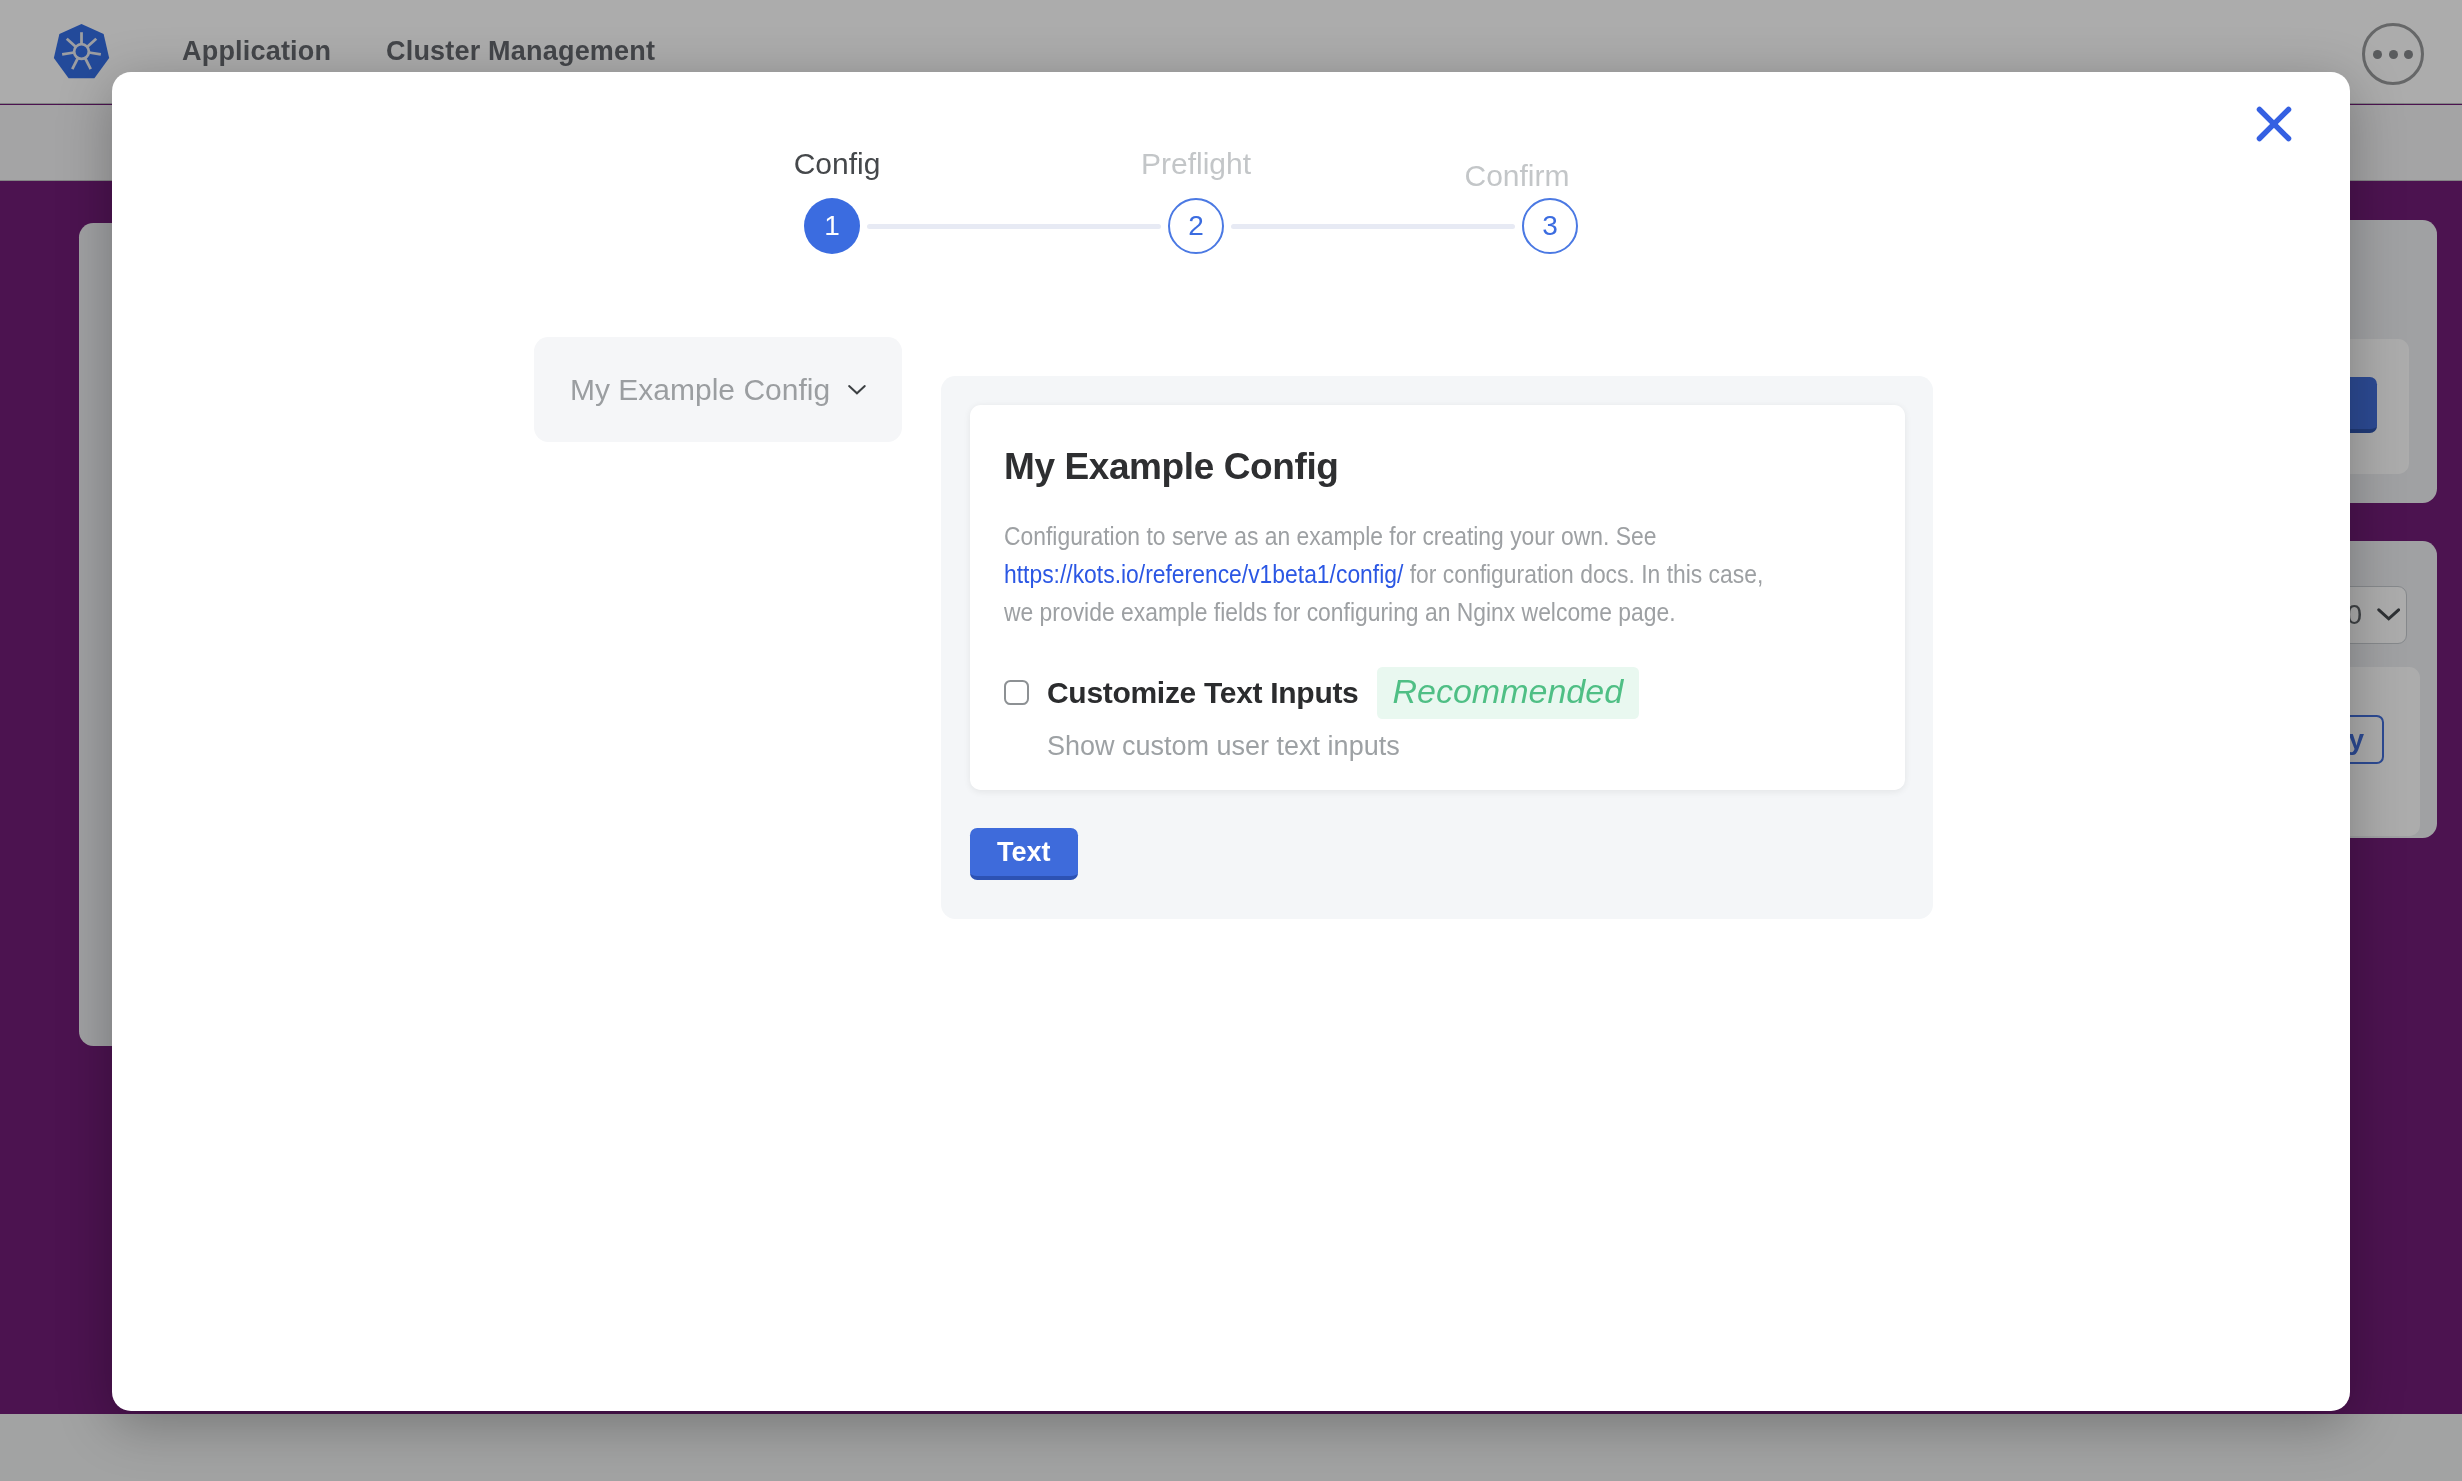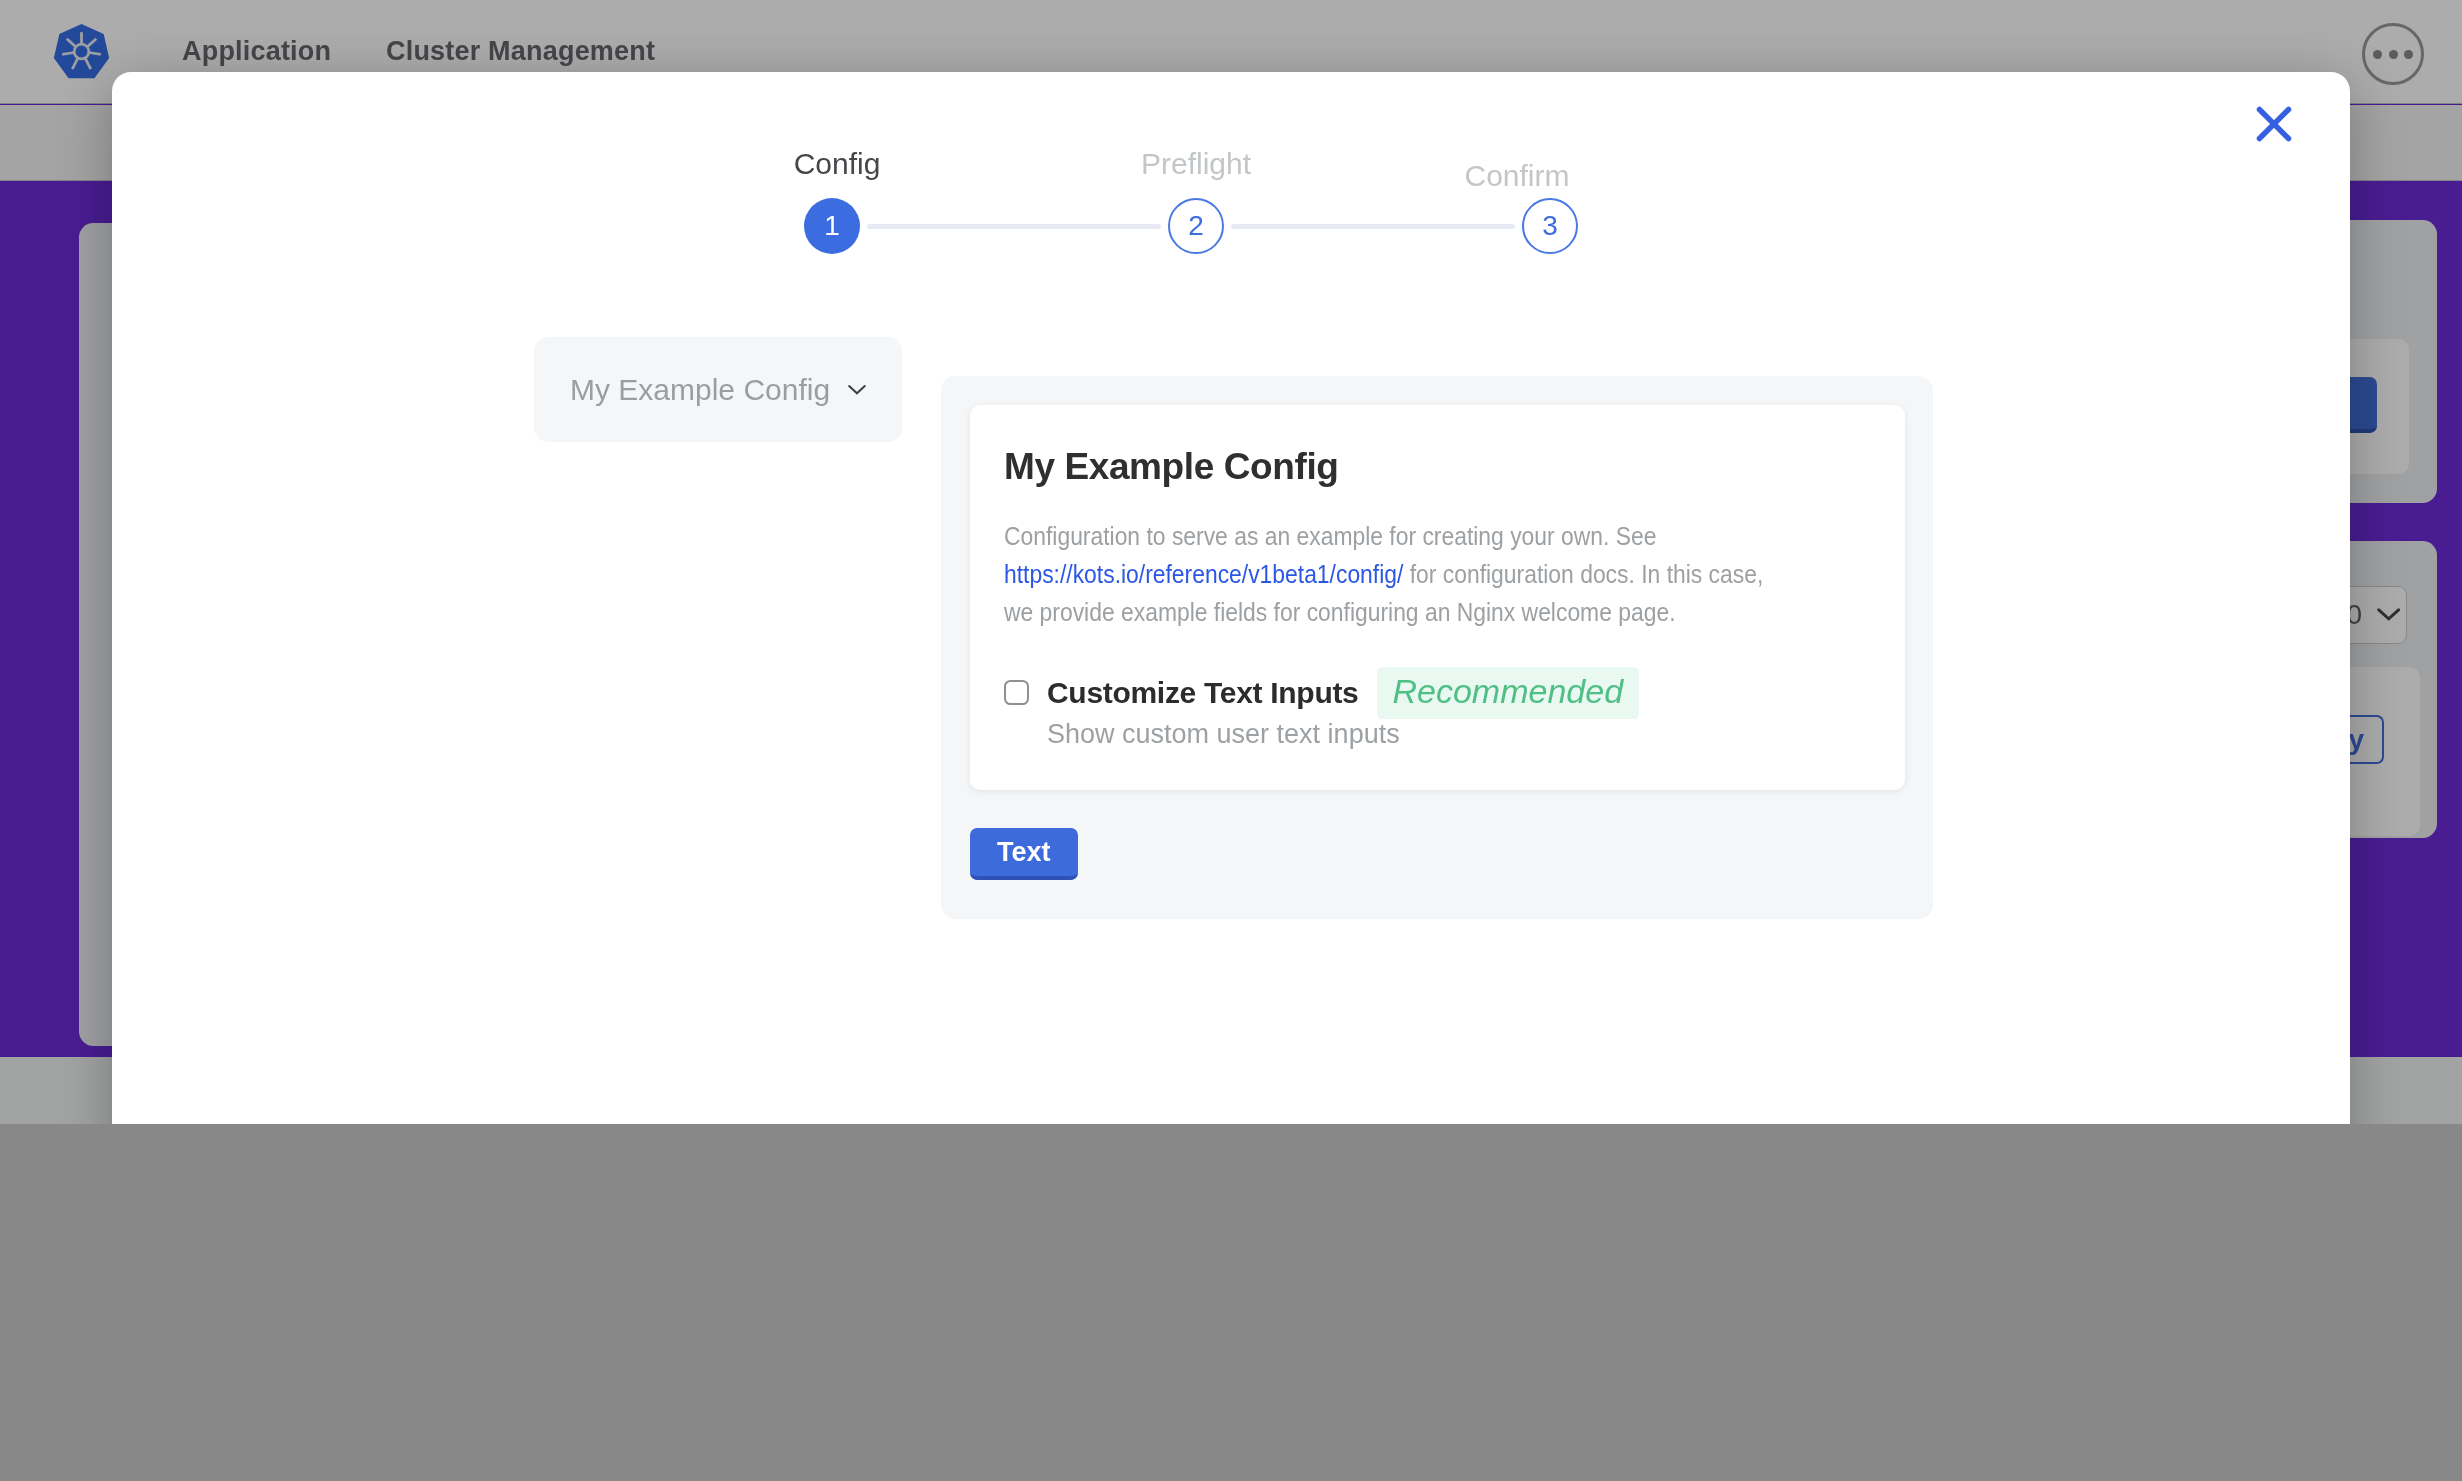--- a/index.html
+++ b/index.html
@@ -1,17 +1,17 @@
 <!DOCTYPE html>
 <html style="font-size:14.4px"><head>
 <meta charset="utf-8">
 <style>
   html,body{margin:0;padding:0;background:#888;}
-  .canvas{position:relative;width:2462px;height:1124px;overflow:hidden;
-          background:#6d28d9;font-family:"Liberation Sans",sans-serif;
+  .canvas{position:relative;width:2462px;height:1481px;overflow:hidden;
+          background:#701a75;font-family:"Liberation Sans",sans-serif;
           -webkit-font-smoothing:antialiased;}
   .abs{position:absolute;}
 
   
   .navbar{position:absolute;left:0;top:0;right:0;height:103px;background:#ffffff;
           border-bottom:1.8px solid #c2c4c5;}
   .k8s-logo{position:absolute;left:52px;top:22.5px;width:59px;height:59px;}
   .nav-tab{position:absolute;top:0;height:103px;display:flex;align-items:center;
            font-size:27px;font-weight:bold;color:#63676d;cursor:pointer;letter-spacing:0.2px;}
   .tab-app{left:182px;}
@@ -75,21 +75,21 @@
   .card-desc{margin-top:29px;font-size:26px;line-height:38px;color:#9da0a3;
              transform:scaleX(.88);transform-origin:left top;width:1016px;}
   .card-desc div{white-space:nowrap;}
   .doc-link{color:#2b57e4;text-decoration:none;cursor:pointer;}
   .cb-row{display:flex;align-items:center;gap:18px;margin-top:36px;}
   .checkbox{width:25px;height:25px;border:2.7px solid #8d9194;border-radius:6.3px;background:#fff;
             box-sizing:border-box;cursor:pointer;flex:0 0 auto;}
   .cb-label{font-size:30px;font-weight:bold;color:#2b2c2e;letter-spacing:-0.3px;white-space:nowrap;}
   .badge{margin-left:0;background:#e9f8f0;color:#4fbf85;font-size:34px;
          padding:5.4px 16px 7.2px;border-radius:5.4px;white-space:nowrap;font-style:italic;}
-  .cb-help{margin-left:43px;margin-top:0;font-size:27px;color:#9da1a4;}
+  .cb-help{margin-left:43px;margin-top:12px;font-size:27px;color:#9da1a4;}
   .next-btn{position:absolute;left:29px;top:452px;height:52px;padding:0 27px;
             background:#3e6bdb;border:none;border-bottom:4.5px solid #2d52b3;border-radius:7.2px;
             color:#ffffff;font-family:inherit;font-size:27px;font-weight:bold;cursor:pointer;}
 </style>
 </head>
 <body>
 
 <div class="canvas">
 
   <div class="navbar">

